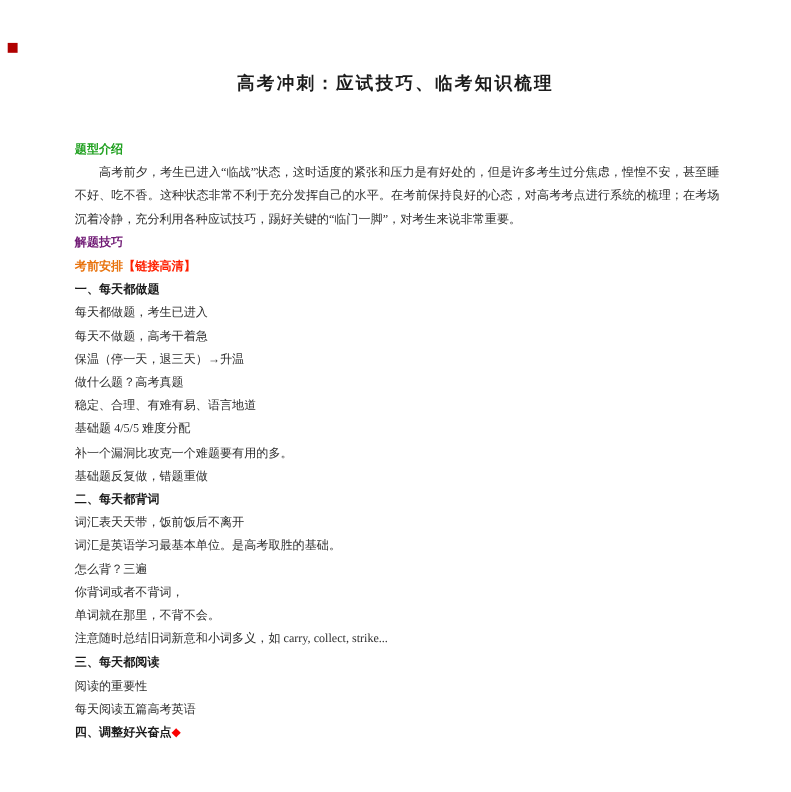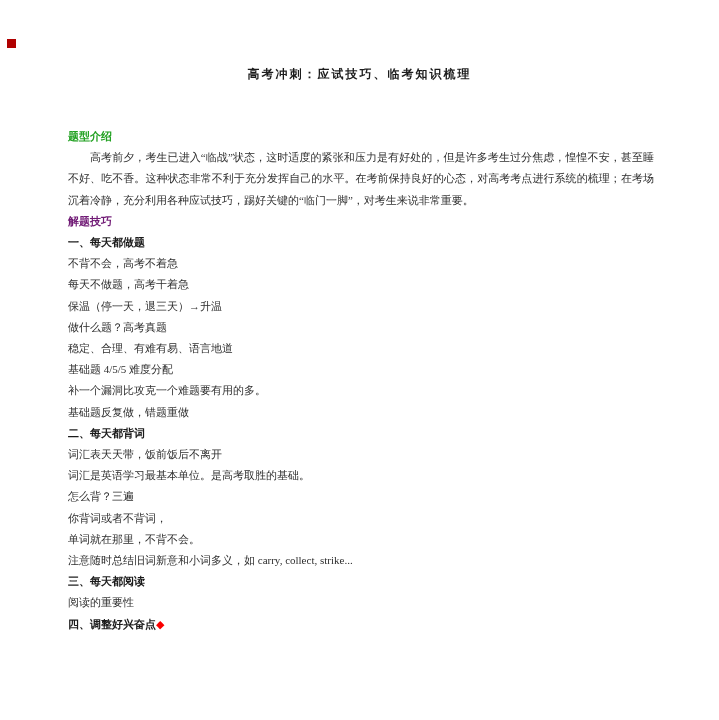--- a/index.html
+++ b/index.html
@@ -22,21 +22,21 @@
     height: 9px;
     background: #b00000;
   }
   .doc-title {
     position: absolute;
     top: 66px;
     left: 0;
     width: 100%;
     margin: 0;
     text-align: center;
-    font-size: 12px;
+    font-size: 16px;
     font-weight: bold;
     color: #1c1c1c;
     letter-spacing: 2px;
   }
   .content {
     position: absolute;
     top: 126px;
     left: 68px;
     right: 65px;
     font-size: 11px;
@@ -65,32 +65,34 @@
 <body>
 
 <div class="red-marker" style="background: rgb(176, 0, 0);"></div>
 
 <h1 class="doc-title">高考冲刺：应试技巧、临考知识梳理</h1>
 
 <div class="content" id="content">
     <div class="line heading-green"><span style="color: rgb(33, 161, 33);">题型介绍</span></div>
     <div class="line paragraph"><span>高考前夕，考生已进入“临战”状态，这时适度的紧张和压力是有好处的，但是许多考生过分焦虑，惶惶不安，甚至睡不好、吃不香。这种状态非常不利于充分发挥自己的水平。在考前保持良好的心态，对高考考点进行系统的梳理；在考场沉着冷静，充分利用各种应试技巧，踢好关键的“临门一脚”，对考生来说非常重要。</span></div>
     <div class="line heading-green"><span style="color: #701a75;">解题技巧</span></div>
+    <div class="line heading-orange-red"><span style="color: rgb(232, 115, 13);">考前安排</span><span style="color: rgb(255, 31, 0);">【链接高清】</span></div>
     <div class="line heading-bold"><span>一、每天都做题</span></div>
-    <div class="line text"><span>不背不会，高考不着急</span></div>
+    <div class="line text"><span>每天都做题，考生已进入</span></div>
     <div class="line text"><span>每天不做题，高考干着急</span></div>
     <div class="line text"><span>保温（停一天，退三天）→升温</span></div>
     <div class="line text"><span>做什么题？高考真题</span></div>
     <div class="line text"><span>稳定、合理、有难有易、语言地道</span></div>
     <div class="line text"><span>基础题 4/5/5 难度分配</span></div>
     <div class="line text"><span>补一个漏洞比攻克一个难题要有用的多。</span></div>
     <div class="line text"><span>基础题反复做，错题重做</span></div>
     <div class="line heading-bold"><span>二、每天都背词</span></div>
     <div class="line text"><span>词汇表天天带，饭前饭后不离开</span></div>
     <div class="line text"><span>词汇是英语学习最基本单位。是高考取胜的基础。</span></div>
     <div class="line text"><span>怎么背？三遍</span></div>
     <div class="line text"><span>你背词或者不背词，</span></div>
     <div class="line text"><span>单词就在那里，不背不会。</span></div>
     <div class="line text"><span>注意随时总结旧词新意和小词多义，如 carry, collect, strike...</span></div>
     <div class="line heading-bold"><span>三、每天都阅读</span></div>
     <div class="line text"><span>阅读的重要性</span></div>
+    <div class="line text"><span>每天阅读五篇高考英语</span></div>
     <div class="line heading-bold"><span>四、调整好兴奋点</span><span style="color: rgb(250, 0, 0);">◆</span></div>
   </div>
 
 </body></html>

